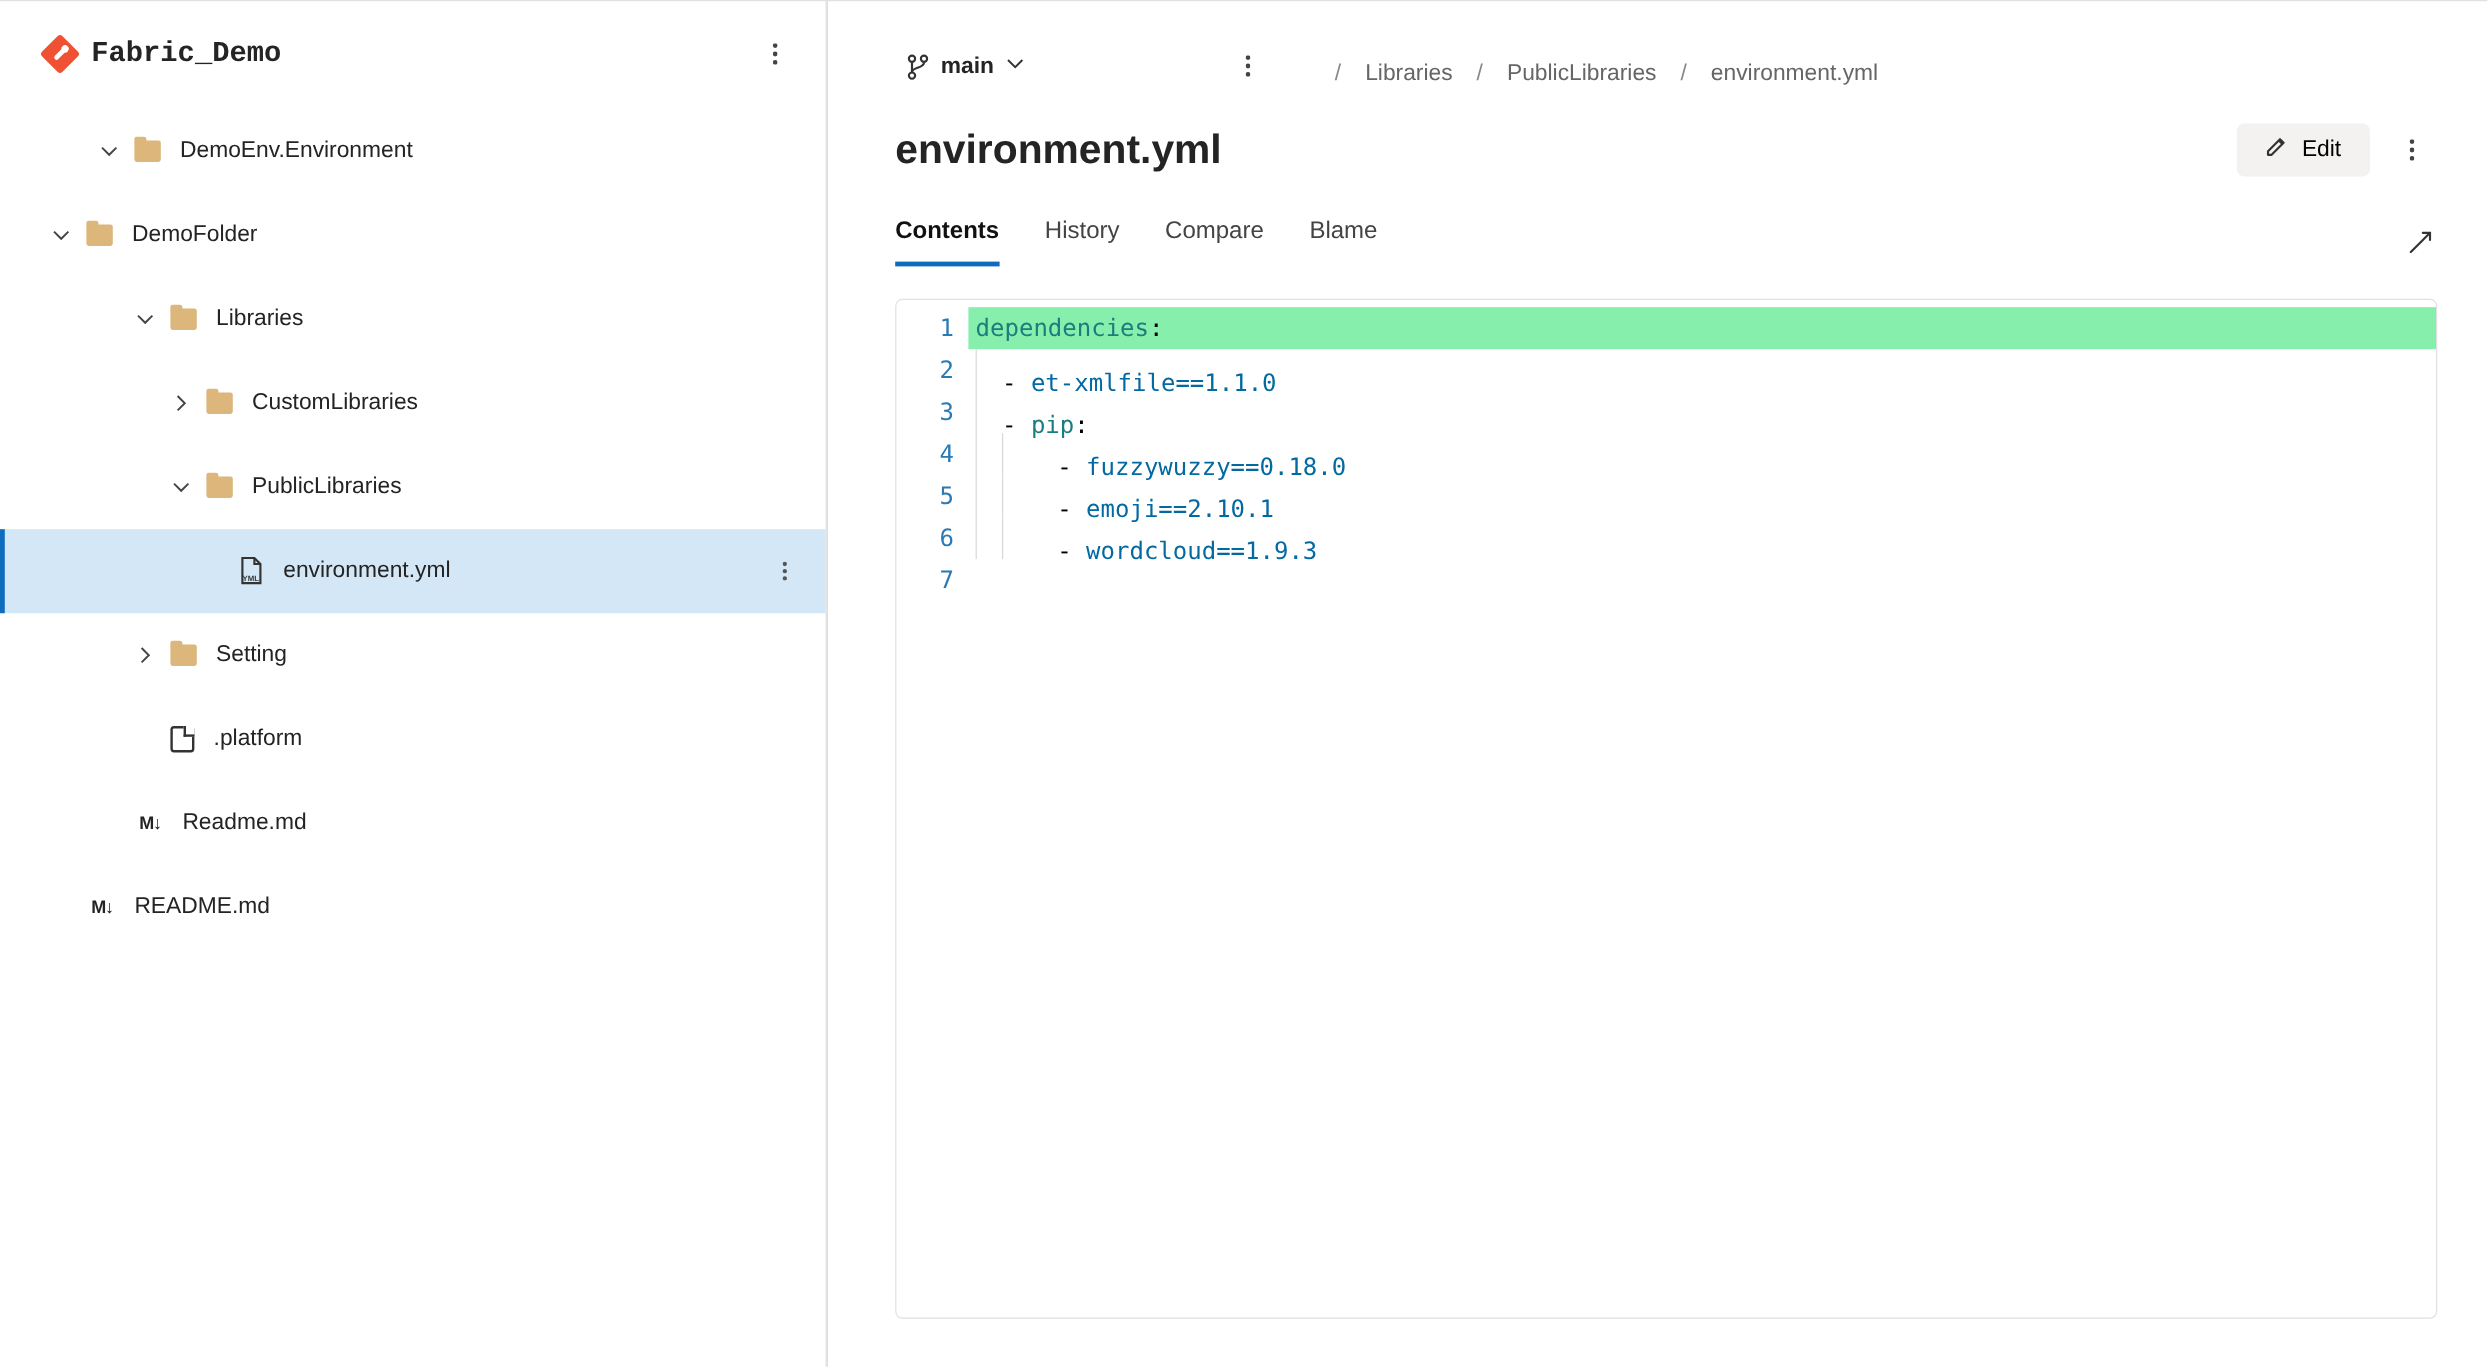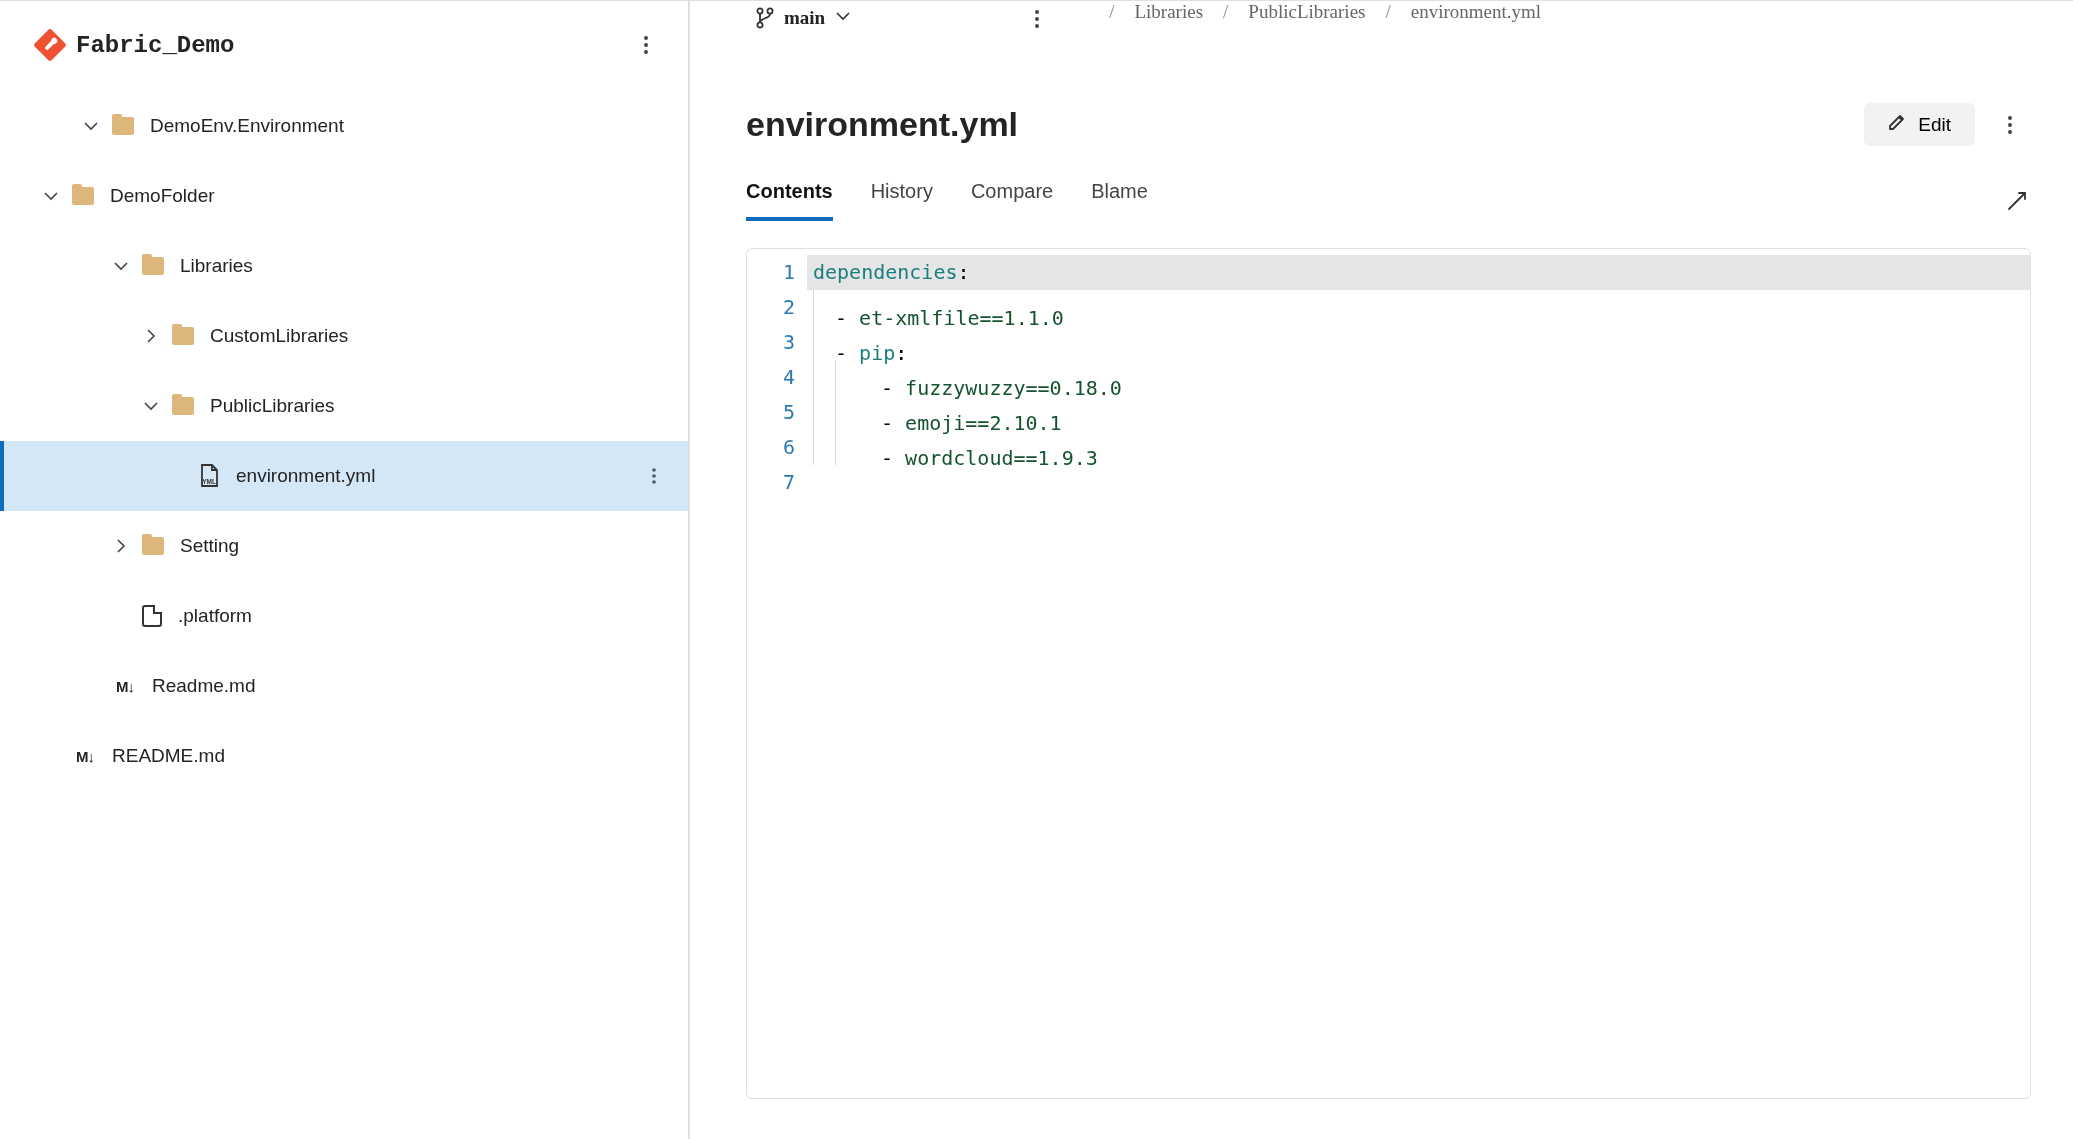--- a/index.html
+++ b/index.html
@@ -161,24 +161,23 @@
 
   
   .main {
     flex:1;
     display:flex;
     flex-direction:column;
     padding: 0 42px 40px 56px;
   }
   .toolbar {
     display:flex;
-    align-items:flex-start;
+    align-items:flex-end;
     height:72px;
     gap:24px;
-    font-family:Liberation Serif, serif;
   }
   .branch-selector{
     display:flex;align-items:center;gap:10px;
     font-weight:600;font-size:19px;
     padding:6px 10px;border-radius:4px;cursor:pointer;
   }
   .branch-icon{width:18px;height:22px;}
   .breadcrumb{
     display:flex;align-items:center;gap:20px;
     color:#666;font-size:19px;
@@ -255,23 +254,23 @@
     flex:1;
     padding:6px 0;
     position:relative;
   }
   .code-line{
     height:35px;line-height:35px;
     white-space:pre;
     position:relative;
     padding-left:6px;
   }
-  .code-line.first{background:#e5e5e5;}
+  .code-line.first{background:#86efac;}
   .kw{color:#1B7E7E;}
-  .pkg{color:#14532d;}
+  .pkg{color:#0369a1;}
   .dash{color:#000;}
   .colon{color:#000;}
 </style>
 </head>
 <body>
 
 <div class="app">
 
   <aside class="sidebar">
     <div class="repo-header">

